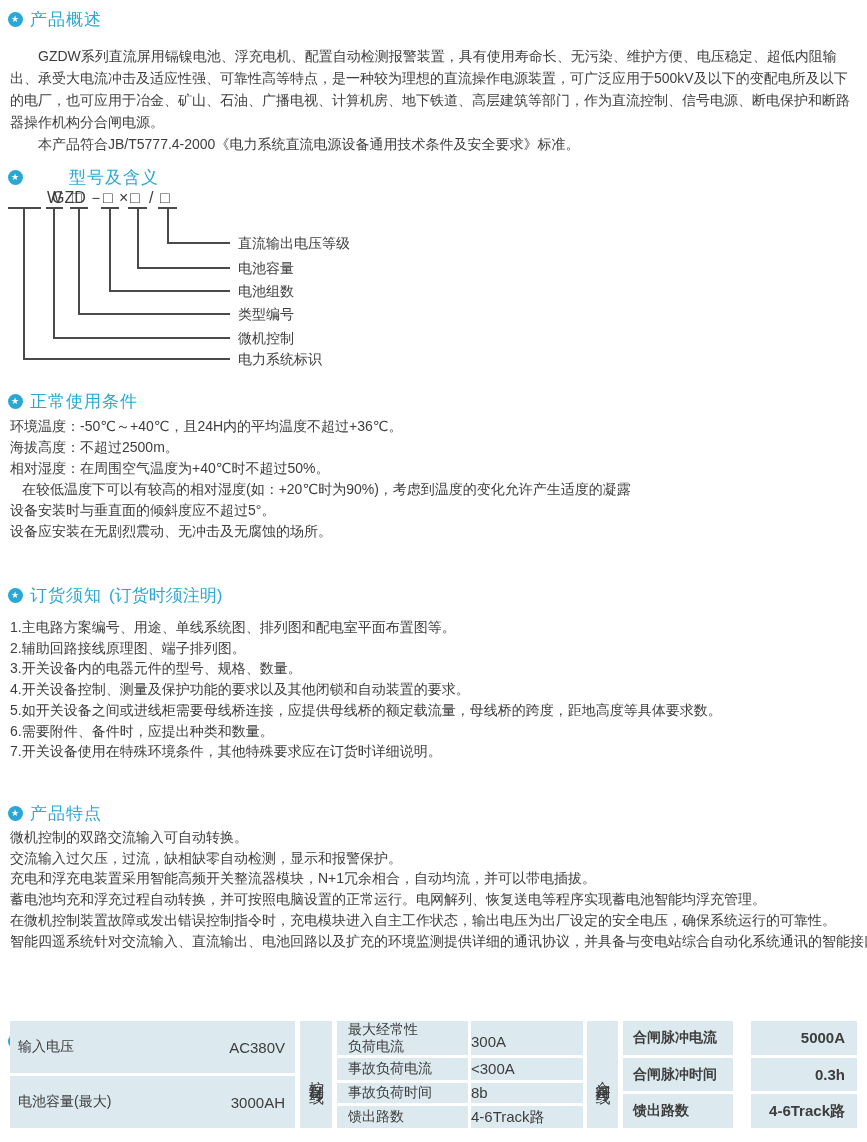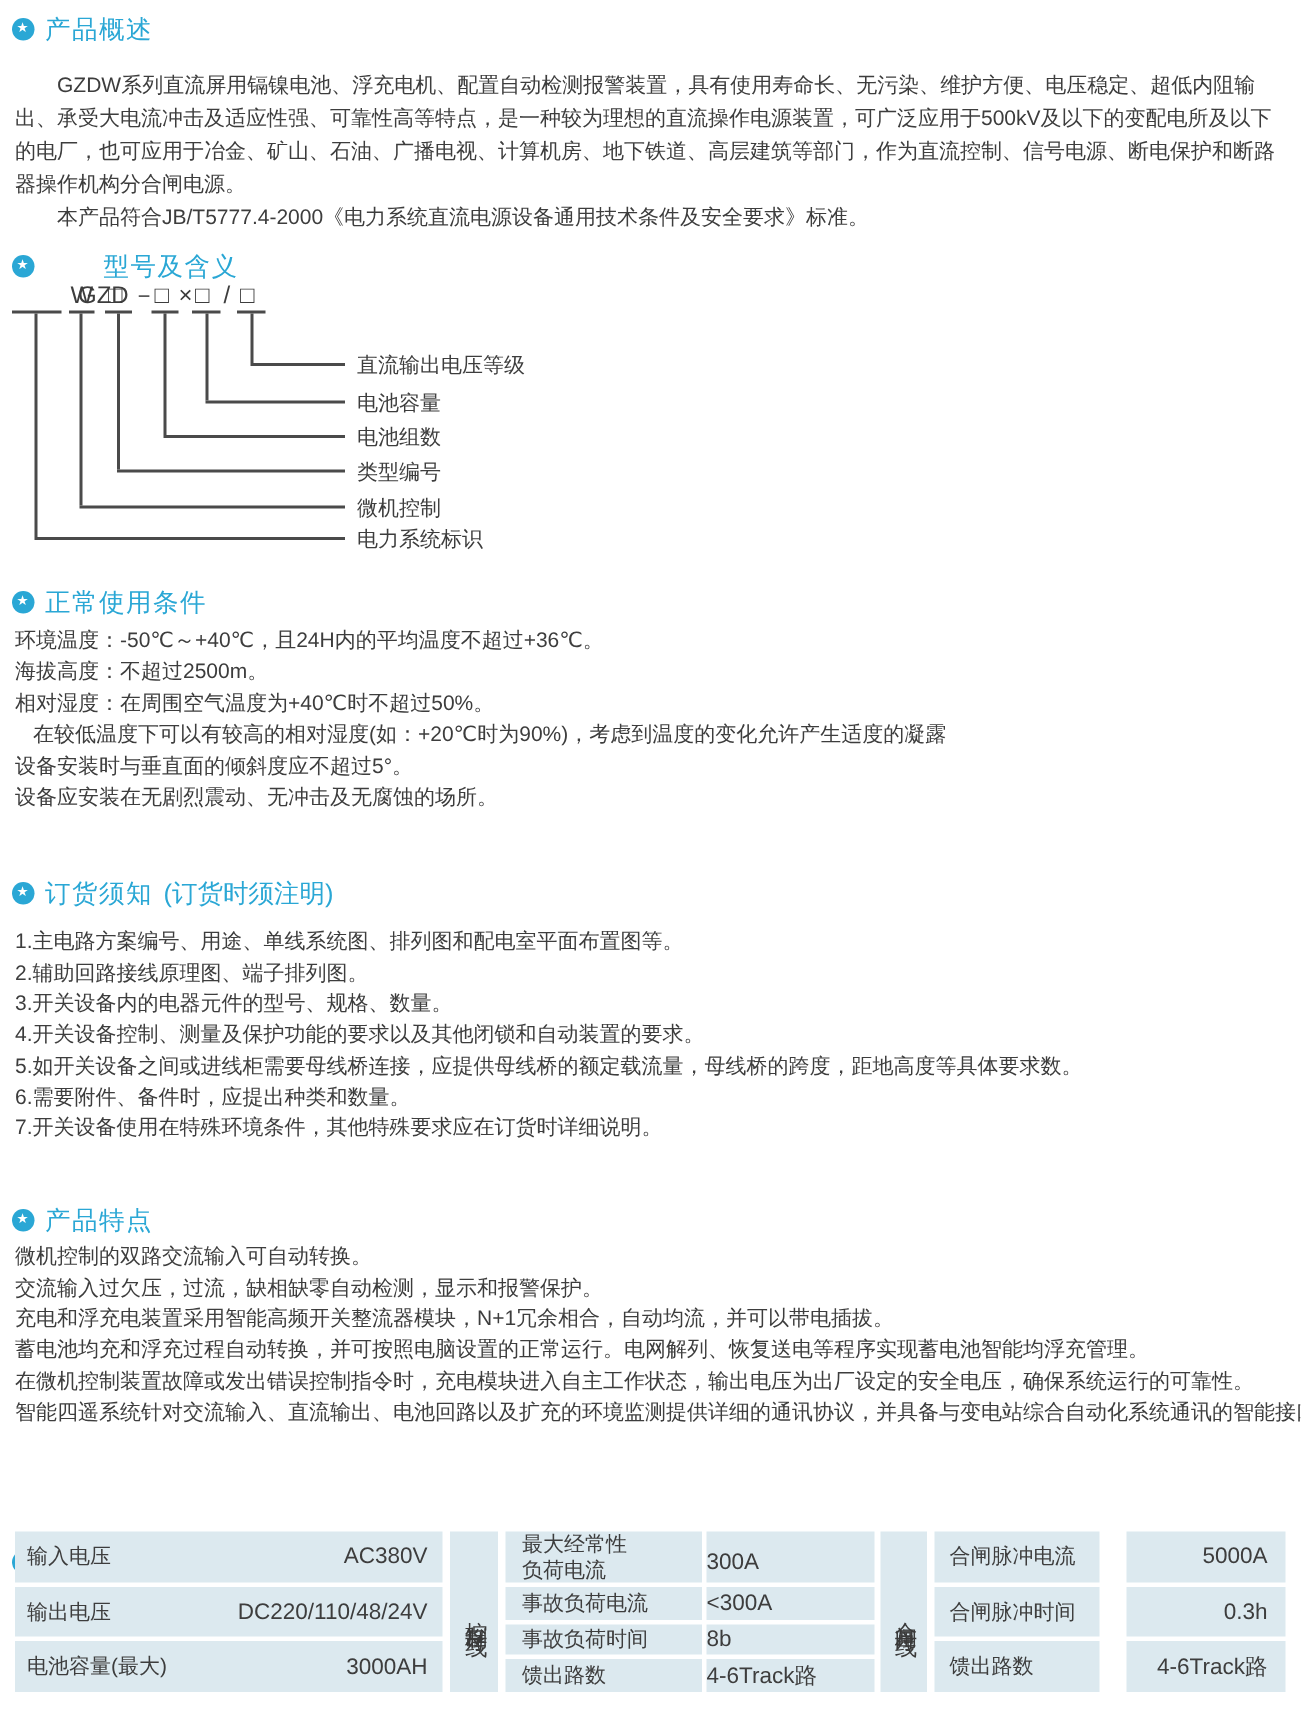--- a/index.html
+++ b/index.html
@@ -37,21 +37,21 @@
   .g1{width:285px;margin-right:5px;}
   .g1 .row{flex:1;display:flex;align-items:center;background:#dce9ef;}
   .band{width:32px;margin-right:5px;background:#dce9ef;display:flex;align-items:center;justify-content:center;}
   .band .vtext{writing-mode:vertical-rl;letter-spacing:3px;font-size:15px;color:#3a3a3a;}
   .band2{width:31px;margin-right:5px;}
   .g2{width:246px;margin-right:4px;}
   .g2 .row{display:flex;gap:3px;}
   .g2 .lc{width:120px;padding-left:11px;}
   .g2 .vc{flex:1;justify-content:flex-start;padding-right:18px;}
   .g3{flex:1;}
-  .g3 .row{flex:1;display:flex;gap:18px;}
+  .g3 .row{flex:1;display:flex;gap:18px;font-weight:bold;}
   .g3 .lc{width:100px;padding-left:10px;}
   .g3 .vc{flex:1;justify-content:flex-end;padding-right:12px;}
   .r-tall{flex:1.55;}
   .r-norm{flex:1;}
   .r-short{flex:0.95;}
   .plabel{padding-left:8px;}
   .pvalue{margin-left:auto;padding-right:10px;font-size:15px;}
   .valtxt{font-size:15px;}
   .wrapcap{white-space:normal;max-width:82px;line-height:17px;}
 </style>
@@ -160,24 +160,20 @@
   </div>
 
   <div class="spec">
 
     <div class="g g1">
       <div class="row">
         <span class="plabel">输入电压</span>
         <span class="pvalue">AC380V</span>
       </div>
       <div class="row">
-        <span class="plabel">输出电压</span>
-        <span class="pvalue">DC220/110/48/24V</span>
-      </div>
-      <div class="row">
         <span class="plabel">电池容量(最大)</span>
         <span class="pvalue">3000AH</span>
       </div>
     </div>
 
     <div class="band">
       <span class="vtext">控制母线</span>
     </div>
 
     <div class="g g2">

